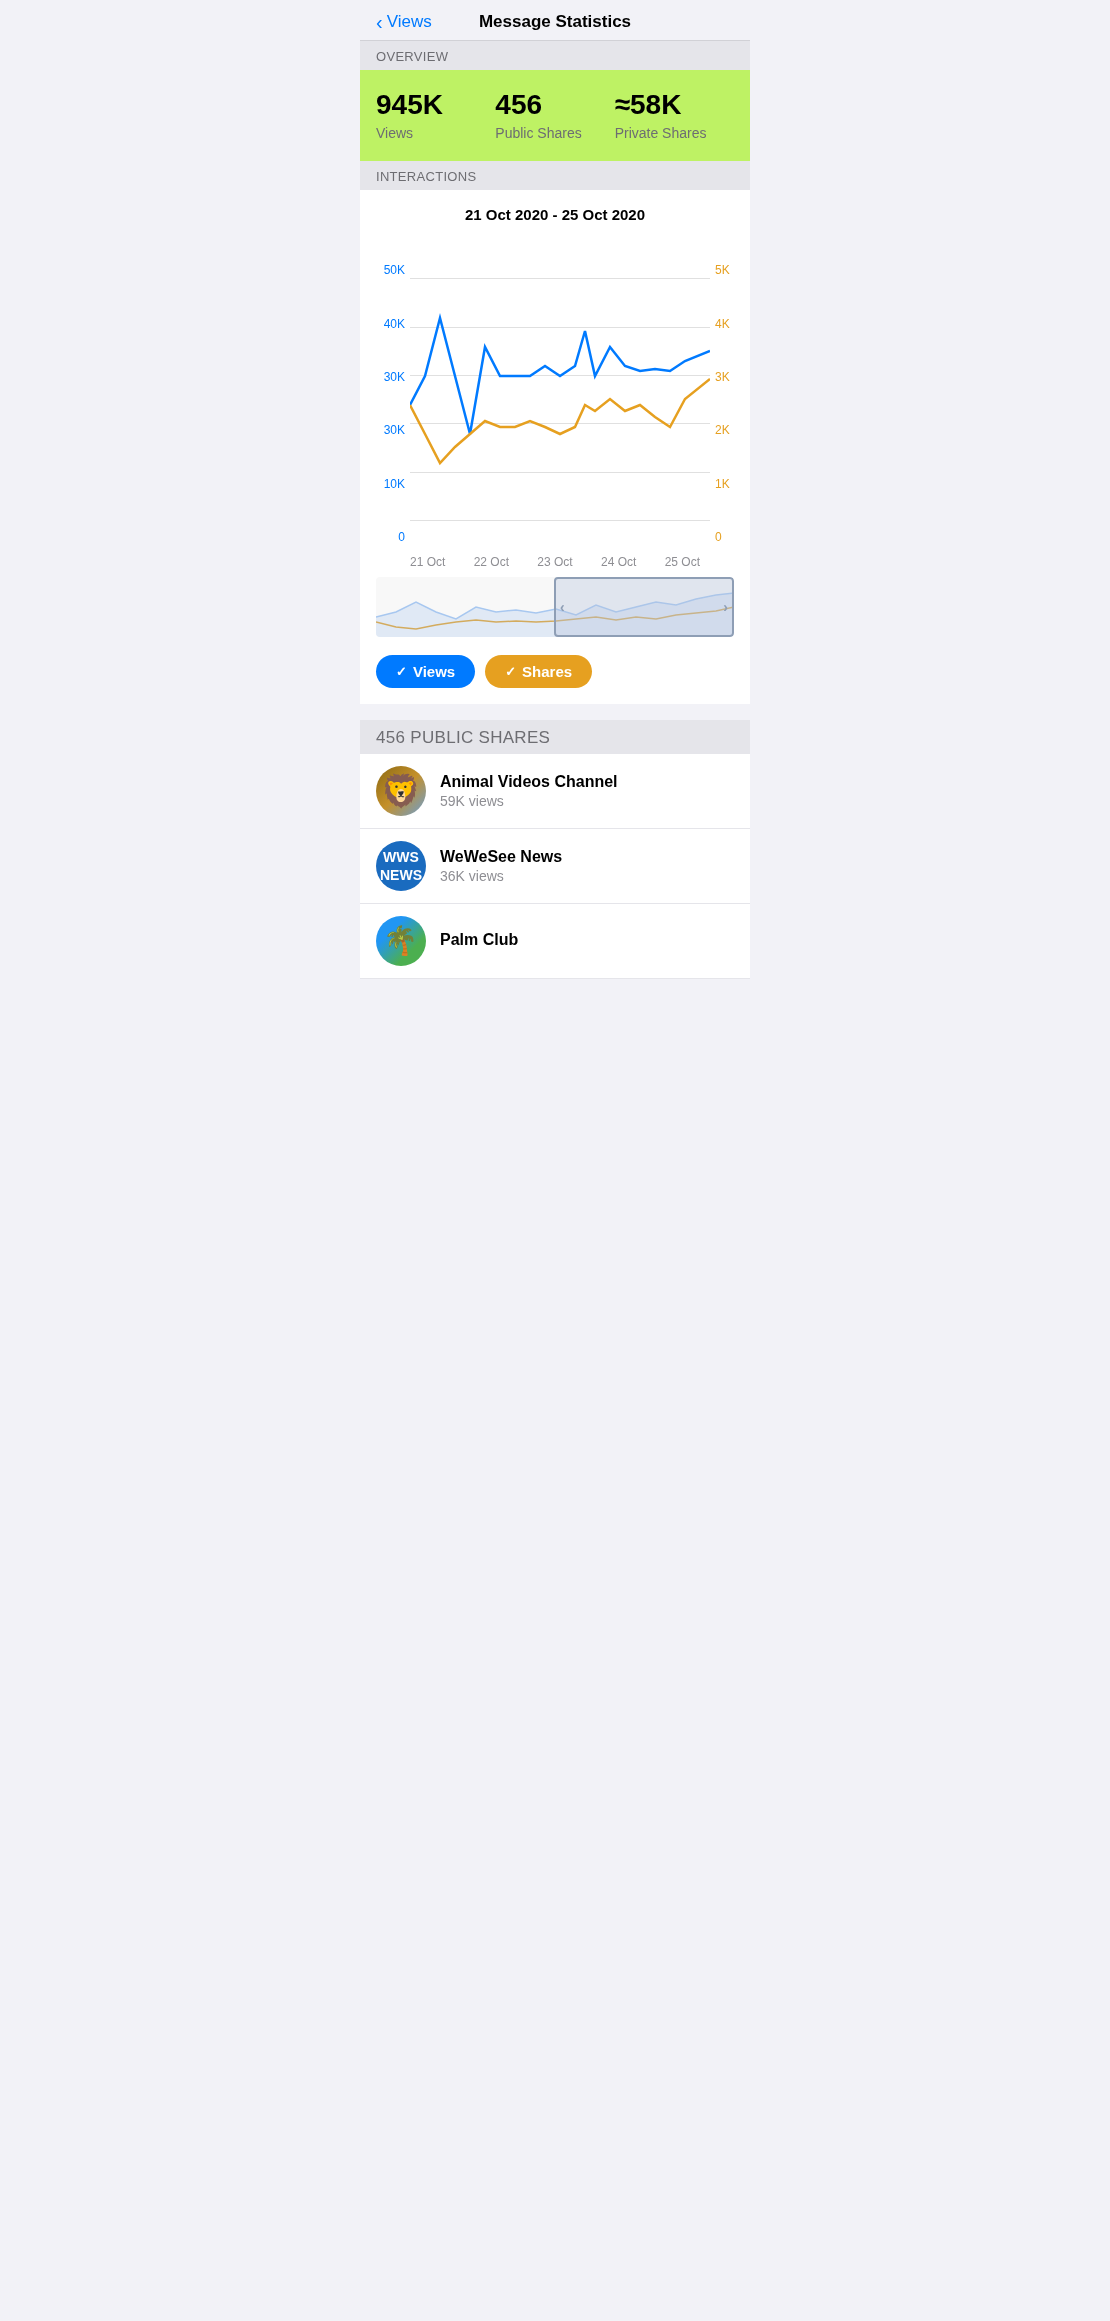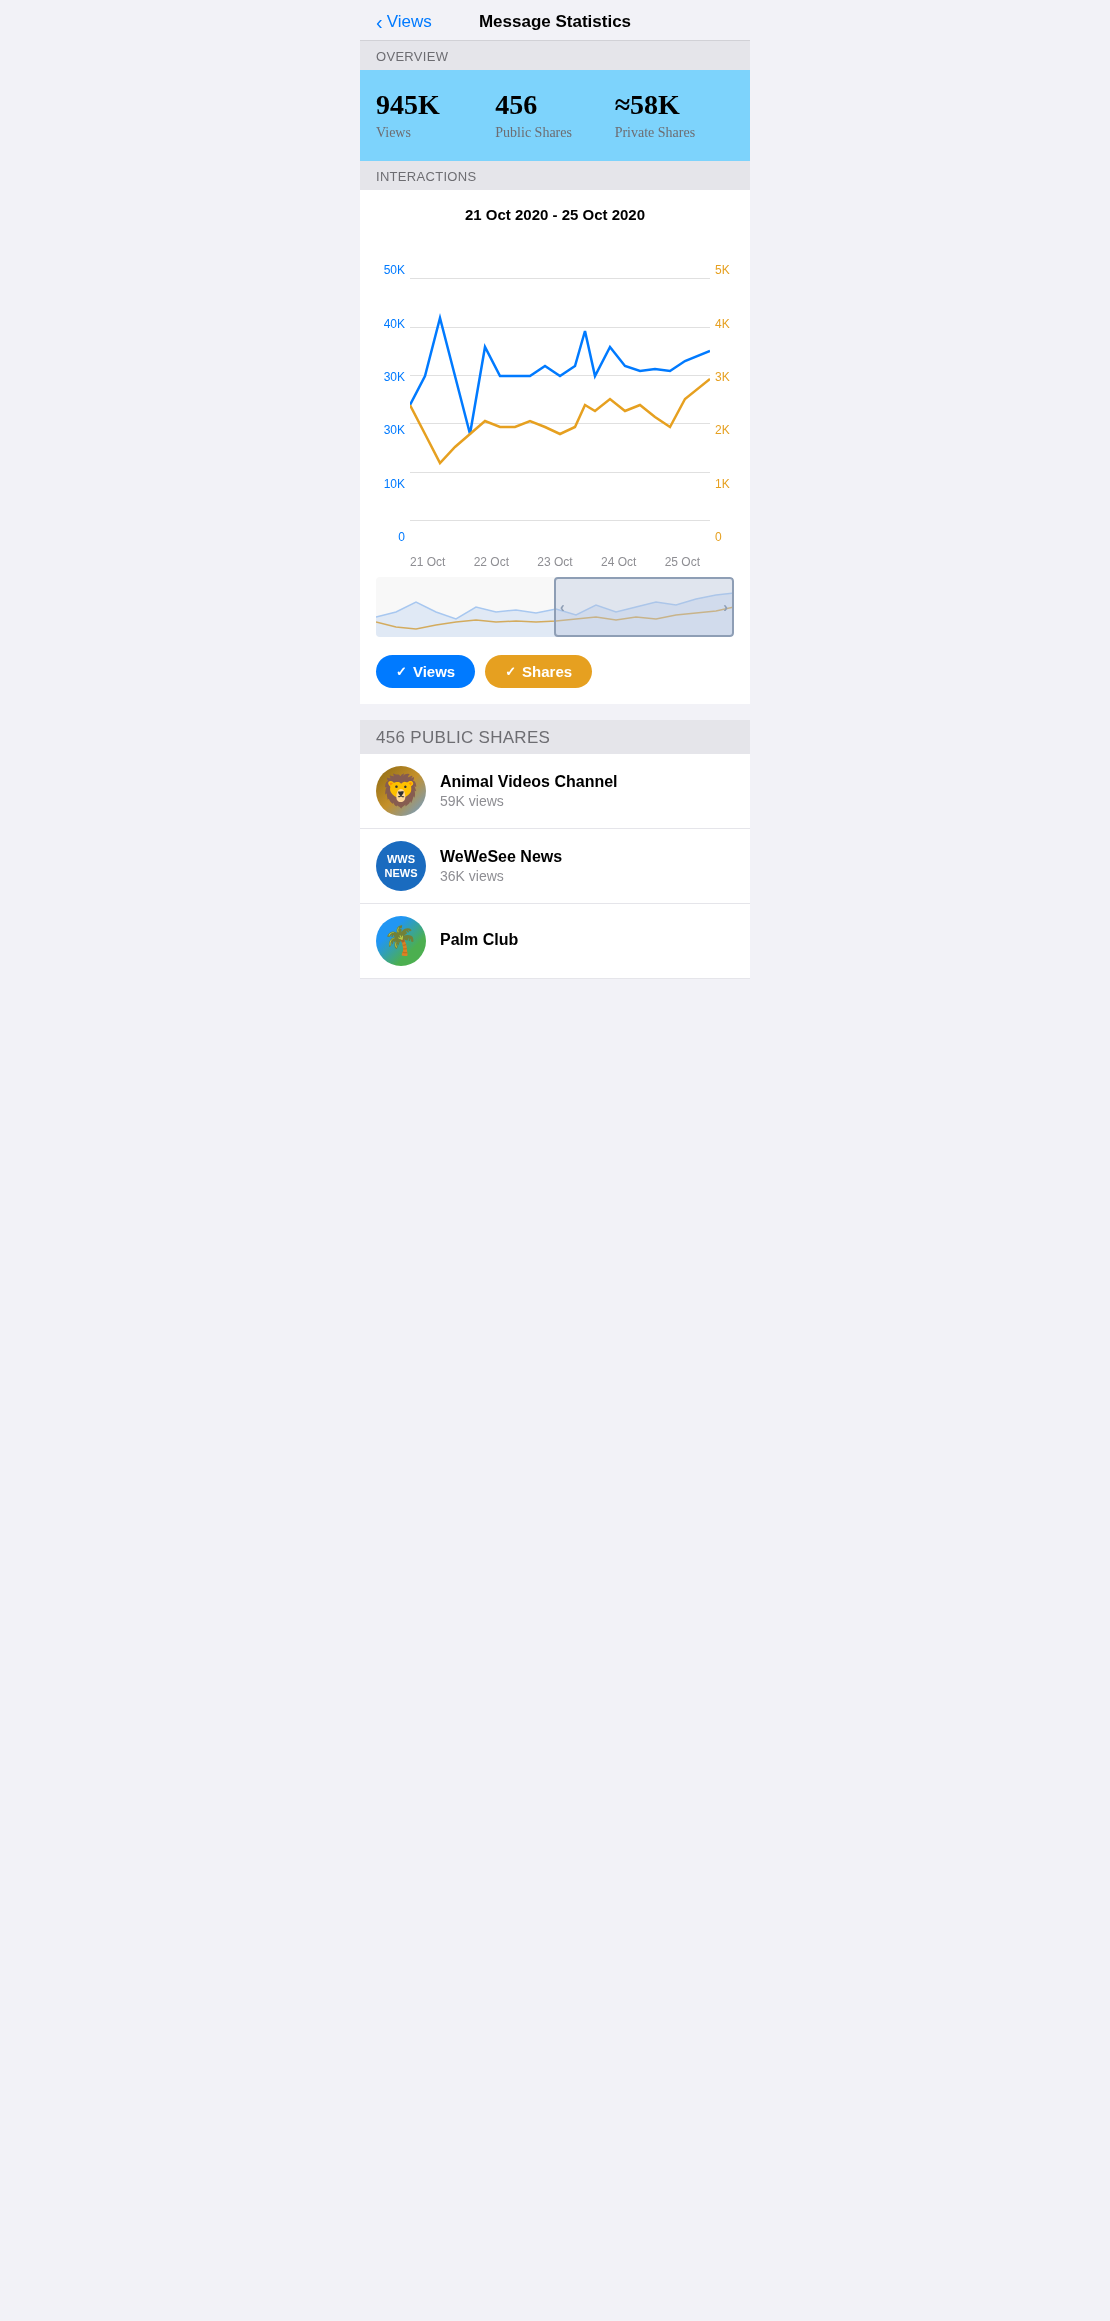--- a/index.html
+++ b/index.html
@@ -46,26 +46,25 @@
       background: #e5e5ea;
       padding: 8px 16px 6px;
       font-size: 13px;
       font-weight: 500;
       color: #6d6d72;
       letter-spacing: 0.3px;
     }
 
     
     .overview-section {
-      background: #7dd3fc;
+      background: #bef264;
       padding: 20px 16px 20px;
       display: flex;
       justify-content: flex-start;
       gap: 0;
-      font-family: Liberation Serif, serif;
     }
     .stat-item {
       flex: 1;
     }
     .stat-value {
       font-size: 28px;
       font-weight: 700;
       color: #000;
       line-height: 1.1;
     }
@@ -369,21 +368,21 @@
         <span class="lion-emoji">🦁</span>
       </div>
       <div class="channel-info">
         <div class="channel-name">Animal Videos Channel</div>
         <div class="channel-views">59K views</div>
       </div>
     </div>
 
     <div class="channel-item">
       <div class="channel-avatar news">
-        <span style="font-size:11px; font-weight:800; line-height:1.3; text-align:center;">WWS<br>NEWS</span>
+        <span style="font-size:14px; font-weight:800; line-height:1.3; text-align:center;">WWS<br>NEWS</span>
       </div>
       <div class="channel-info">
         <div class="channel-name">WeWeSee News</div>
         <div class="channel-views">36K views</div>
       </div>
     </div>
 
     <div class="channel-item">
       <div class="channel-avatar palm">
         <span class="palm-emoji">🌴</span>

